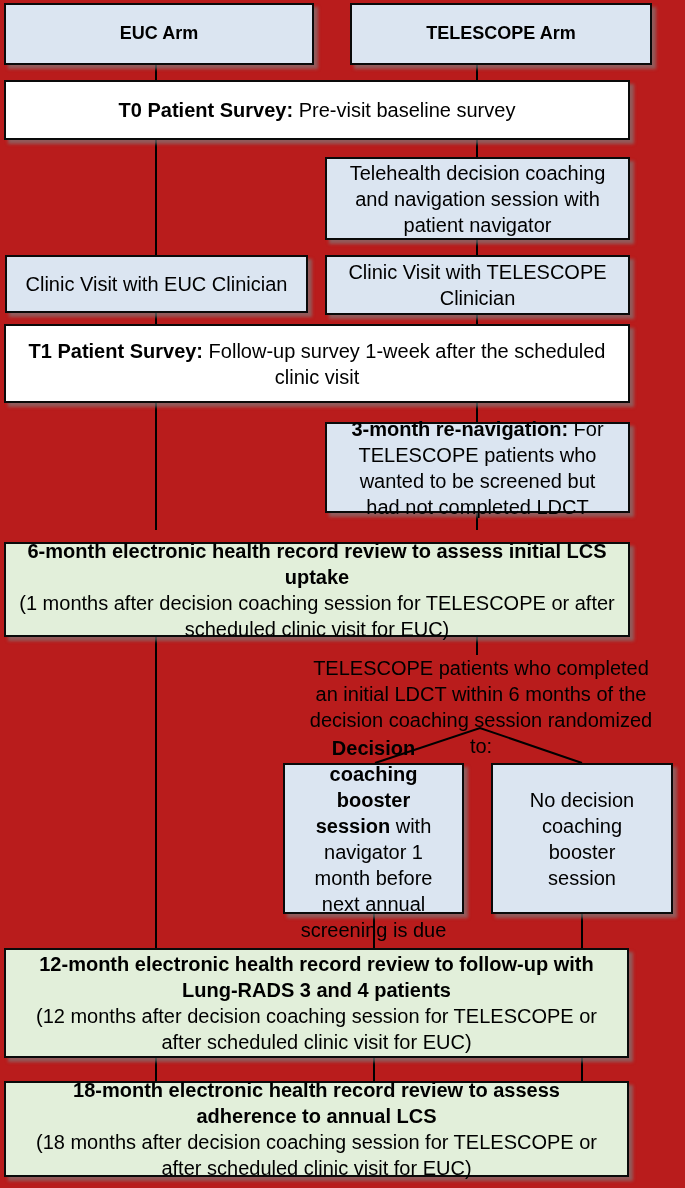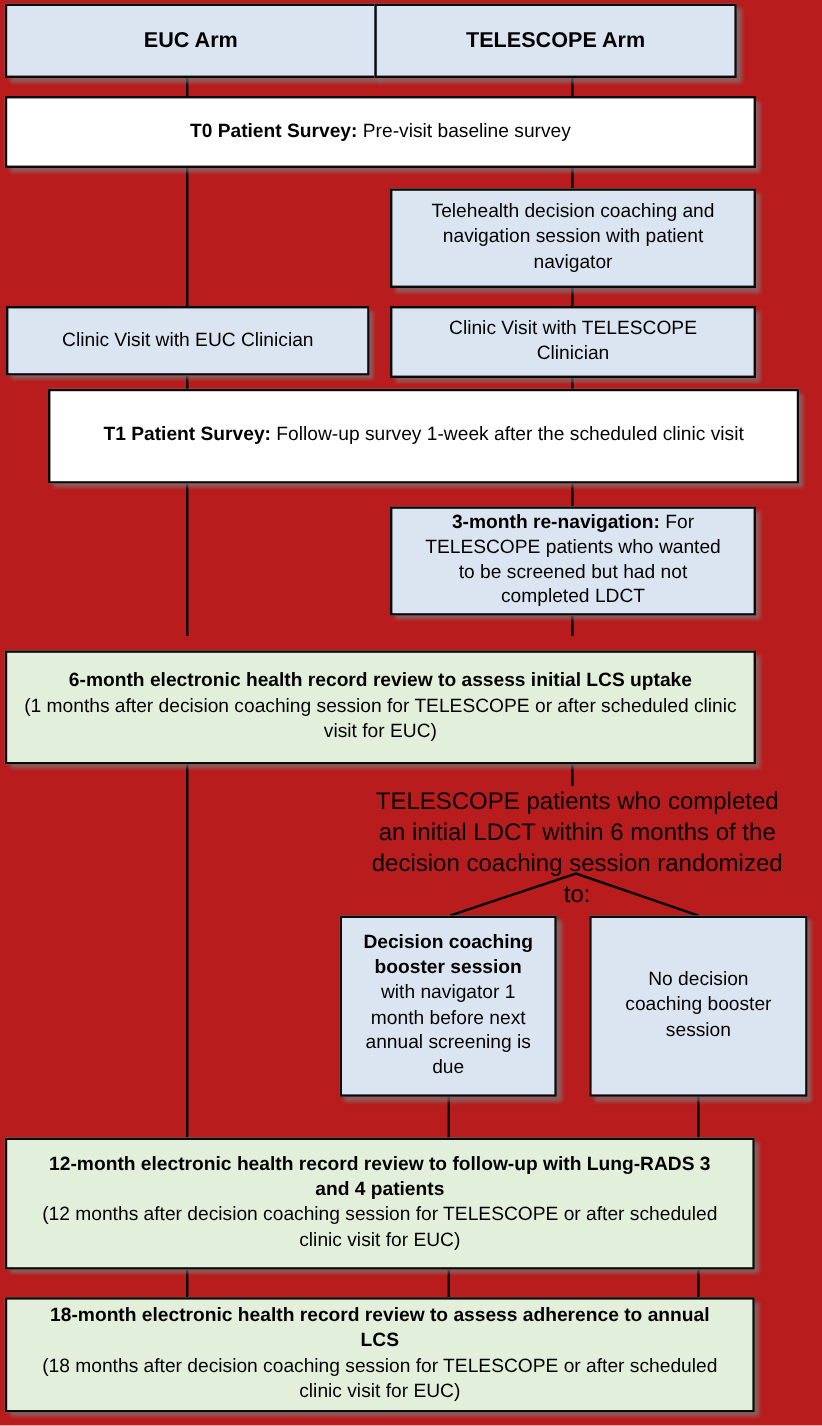--- a/index.html
+++ b/index.html
@@ -22,21 +22,21 @@
   }
   .box{
     position:absolute;
     box-sizing:border-box;
     border:2px solid #0a0a0a;
     box-shadow:4px 4px 3px rgba(125,125,125,.65);
     display:flex;
     align-items:center;
     justify-content:center;
     text-align:center;
-    font-size:16px;
+    font-size:20px;
     line-height:1.3;
     z-index:1;
   }
   .blue{background:var(--blue);}
   .green{background:var(--green);}
   .white{background:var(--white);}
   .b{font-weight:bold;}
   .hdr{font-size:18px;font-weight:bold;}
   .note{
     position:absolute;
@@ -81,40 +81,40 @@
 
       <line x1="156" y1="1056" x2="156" y2="1081"></line>
       <line x1="374" y1="1056" x2="374" y2="1081"></line>
       <line x1="582" y1="1056" x2="582" y2="1081"></line>
     </g>
   </svg>
 
   <div class="box blue hdr" style="left:4px;top:3px;width:310px;height:62px;">
     <div class="inner">EUC Arm</div>
   </div>
-  <div class="box blue hdr" style="left:312px;top:3px;width:302px;height:62px;">
+  <div class="box blue hdr" style="left:350px;top:3px;width:302px;height:62px;">
     <div class="inner">TELESCOPE Arm</div>
   </div>
 
   <div class="box white" style="left:4px;top:80px;width:626px;height:60px;padding:0 12px;">
     <div class="inner"><span class="b">T0 Patient Survey:</span><span> Pre-visit baseline survey</span></div>
   </div>
 
   <div class="box blue" style="left:325px;top:157px;width:305px;height:83px;padding:0 10px;">
     <div class="inner">Telehealth decision coaching and navigation session with patient navigator</div>
   </div>
 
   <div class="box blue" style="left:5px;top:255px;width:303px;height:58px;padding:0 10px;">
     <div class="inner">Clinic Visit with EUC Clinician</div>
   </div>
   <div class="box blue" style="left:325px;top:255px;width:305px;height:60px;padding:0 20px;">
     <div class="inner">Clinic Visit with TELESCOPE Clinician</div>
   </div>
 
-  <div class="box white" style="left:4px;top:324px;width:626px;height:79px;padding:0 12px;margin-left:36px;">
+  <div class="box white" style="left:4px;top:324px;width:626px;height:79px;padding:0 12px;">
     <div class="inner"><span class="b">T1 Patient Survey:</span><span> Follow-up survey 1-week after the scheduled clinic visit</span></div>
   </div>
 
   <div class="box blue" style="left:325px;top:422px;width:305px;height:91px;padding:0 22px;">
     <div class="inner"><span class="b">3-month re-navigation:</span><span> For TELESCOPE patients who wanted to be screened but had not completed LDCT</span></div>
   </div>
 
   <div class="box green" style="left:4px;top:530px;width:626px;height:95px;padding:0 12px;margin-top:12px;">
     <div class="inner">
       <div class="b">6-month electronic health record review to assess initial LCS uptake</div>

